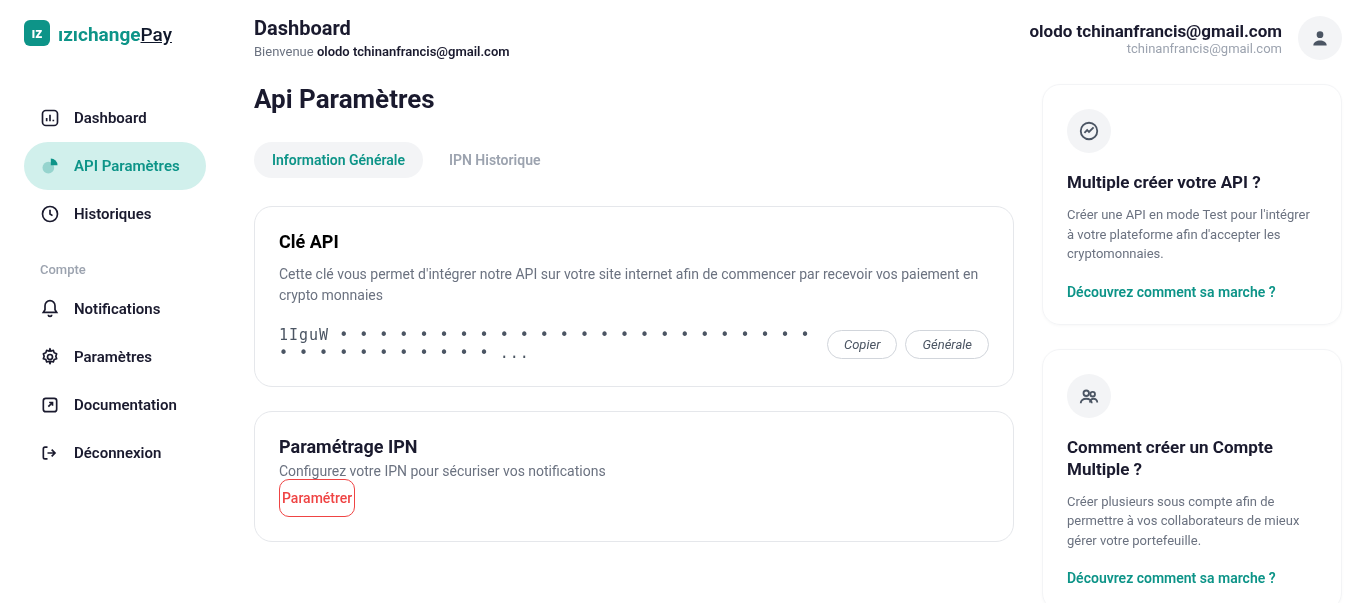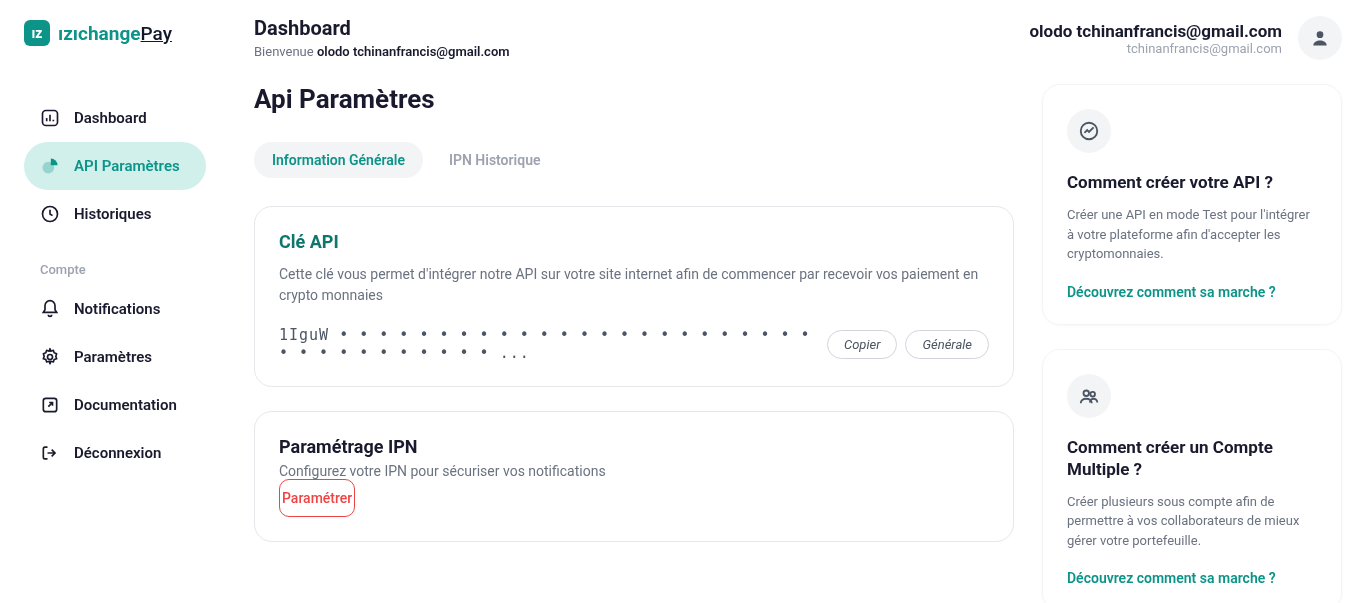--- a/index.html
+++ b/index.html
@@ -19,21 +19,21 @@
       display: flex;
       height: 100%;
     }
     .sidebar {
       width: 230px;
       padding: 20px 0 20px 24px;
       flex-shrink: 0;
     }
     .logo {
       display: flex;
-      align-items: center;
+      align-items: flex-end;
       gap: 8px;
       margin-bottom: 48px;
     }
     .logo-icon {
       width: 26px;
       height: 26px;
       background: #0d9488;
       border-radius: 6px;
       display: flex;
       align-items: center;
@@ -166,21 +166,21 @@
     }
     .card {
       border: 1px solid #e5e7eb;
       border-radius: 18px;
       padding: 24px;
       margin-bottom: 24px;
     }
     .card-title {
       font-size: 18px;
       font-weight: 700;
-      color: #0f766e;
+      color: #000000;
       margin-bottom: 12px;
     }
     .card-desc {
       font-size: 14px;
       color: #6b7280;
       line-height: 1.5;
       margin-bottom: 20px;
     }
     .key-row {
       display: flex;
@@ -417,21 +417,21 @@
       </div>
 
       <div class="side-panel">
         <div class="help-card">
           <div class="help-icon">
             <svg width="22" height="22" viewBox="0 0 24 24" fill="none" stroke="#4b5563" stroke-width="2">
                 <circle cx="12" cy="12" r="9"></circle>
                 <path d="M7 14l3-3 2 2 5-5"></path>
               </svg>
           </div>
-          <h3 class="help-title">Comment créer votre API ?</h3>
+          <h3 class="help-title">Multiple créer votre API ?</h3>
           <p class="help-desc">Créer une API en mode Test pour l'intégrer à votre plateforme afin d'accepter les cryptomonnaies.</p>
           <div class="help-link">Découvrez comment sa marche ?</div>
         </div>
 
         <div class="help-card">
           <div class="help-icon">
             <svg width="22" height="22" viewBox="0 0 24 24" fill="none" stroke="#4b5563" stroke-width="2">
                 <circle cx="9" cy="9" r="3"></circle>
                 <circle cx="16" cy="10" r="2.5"></circle>
                 <path d="M3 20c0-3 2.5-5 6-5s6 2 6 5M13 19c0-2.5 2-4 4-4s4 1.5 4 4"></path>

